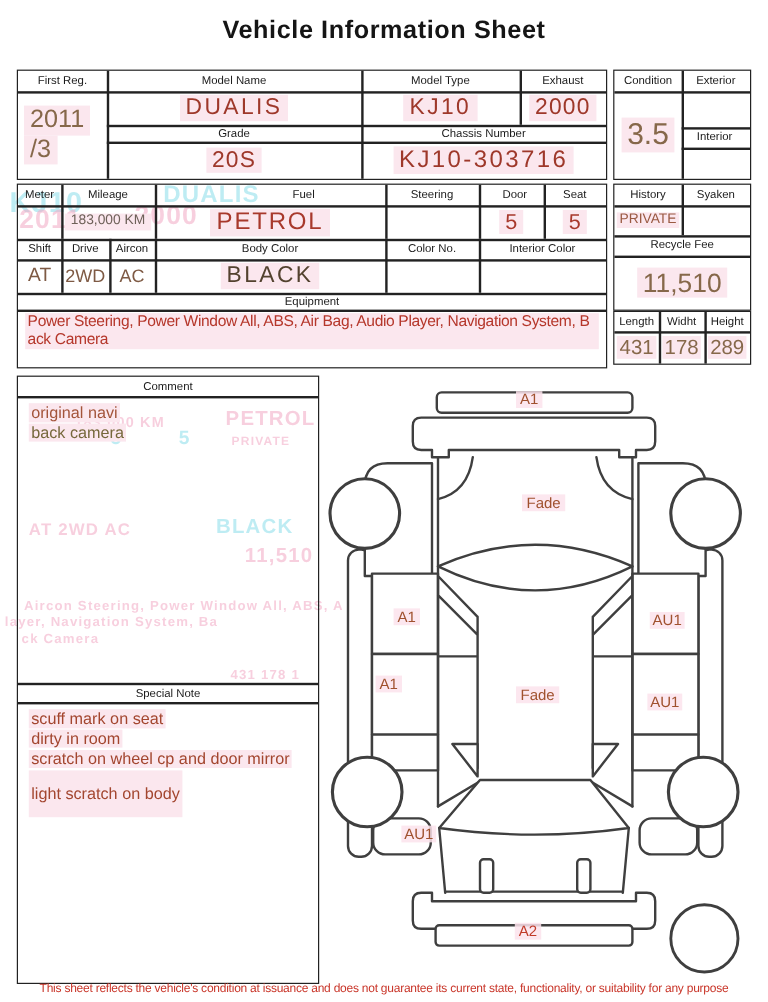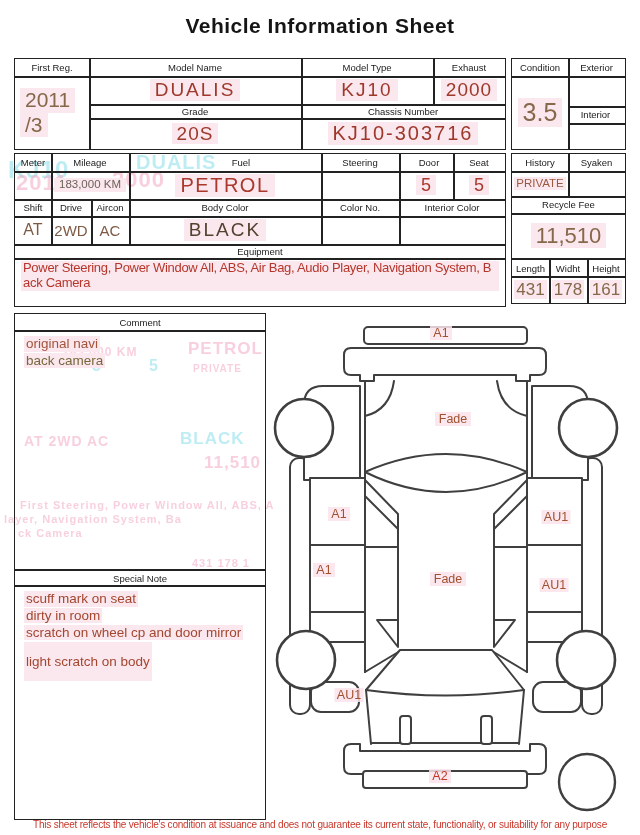--- a/index.html
+++ b/index.html
@@ -52,21 +52,21 @@
       <div class="ghost pink" style="left: 16px; top: 170px; font-size: 22px;">2011</div>
       <div class="ghost pink" style="left: 112px; top: 167px; font-size: 22px;">2000</div>
       <div class="ghost pink" style="left: 62px; top: 345px; font-size: 12px;">183,000 KM</div>
       <div class="ghost pink" style="left: 188px; top: 339px; font-size: 17px;">PETROL</div>
       <div class="ghost cyan" style="left: 92px; top: 357px; font-size: 16px;">5</div>
       <div class="ghost cyan" style="left: 149px; top: 357px; font-size: 16px;">5</div>
       <div class="ghost pink" style="left: 193px; top: 363px; font-size: 10px;">PRIVATE</div>
       <div class="ghost pink" style="left: 24px; top: 433px; font-size: 14px;">AT   2WD   AC</div>
       <div class="ghost cyan" style="left: 180px; top: 429px; font-size: 17px;">BLACK</div>
       <div class="ghost pink" style="left: 204px; top: 453px; font-size: 17px;">11,510</div>
-      <div class="ghost pink" style="left: 20px; top: 499px; font-size: 11px;">First Steering, Power Window  All, ABS, A</div>
+      <div class="ghost pink" style="left: 20px; top: 499px; font-size: 11px;">Aircon Steering, Power Window  All, ABS, A</div>
       <div class="ghost pink" style="left: 4px; top: 513px; font-size: 11px;">layer, Navigation System, Ba</div>
       <div class="ghost pink" style="left: 18px; top: 527px; font-size: 11px;">ck Camera</div>
       <div class="ghost pink" style="left: 192px; top: 557px; font-size: 11px;">431   178   1</div>
     </div>
 
   <div class="box" style="left:14px;top:58px;width:490px;height:90px;">
     <div class="vline" style="left:74px;top:0;height:90px;"></div>
     <div class="vline" style="left:286px;top:0;height:90px;"></div>
     <div class="vline" style="left:418px;top:0;height:45px;"></div>
     <div class="hline" style="left:0;top:17px;width:490px;"></div>
@@ -131,21 +131,21 @@
     <div class="vline" style="left:438px;top:0;height:45px;"></div>
 
     <div class="vline" style="left:36px;top:45px;height:45px;"></div>
     <div class="vline" style="left:76px;top:45px;height:45px;"></div>
     <div class="vline" style="left:114px;top:45px;height:45px;"></div>
     <div class="vline" style="left:306px;top:45px;height:45px;"></div>
     <div class="vline" style="left:384px;top:45px;height:45px;"></div>
 
     <div class="cell hd" style="left:0;top:0;width:36px;height:17px;">Meter</div>
     <div class="cell hd" style="left:36px;top:0;width:78px;height:17px;">Mileage</div>
-    <div class="cell hd" style="left:114px;top:0;width:224px;height:17px;">Fuel</div>
+    <div class="cell hd" style="left:126px;top:0;width:224px;height:17px;">Fuel</div>
     <div class="cell hd" style="left:306px;top:0;width:78px;height:17px;">Steering</div>
     <div class="cell hd" style="left:384px;top:0;width:60px;height:17px;">Door</div>
     <div class="cell hd" style="left:438px;top:0;width:52px;height:17px;">Seat</div>
 
     <div class="cell" style="left:0;top:17px;width:36px;height:28px;"></div>
     <div class="cell v-gray" style="left:36px;top:17px;width:78px;height:28px;font-size:11.5px;">
         <span class="hl">183,000 KM</span>
       </div>
     <div class="cell v-red2" style="left:114px;top:17px;width:192px;height:28px;font-size:20px;letter-spacing:1.5px;">
         <span class="hl">PETROL</span>
@@ -202,21 +202,21 @@
     <div class="cell hd" style="left:0;top:0;width:37px;height:16px;">Length</div>
     <div class="cell hd" style="left:37px;top:0;width:38px;height:16px;">Widht</div>
     <div class="cell hd" style="left:75px;top:0;width:38px;height:16px;">Height</div>
     <div class="cell v-sepia" style="left:0;top:16px;width:37px;height:27px;font-size:17px;">
         <span class="hl" style="padding:0 2px;">431</span>
       </div>
     <div class="cell v-sepia" style="left:37px;top:16px;width:38px;height:27px;font-size:17px;">
         <span class="hl" style="padding:0 2px;">178</span>
       </div>
     <div class="cell v-sepia" style="left:75px;top:16px;width:38px;height:27px;font-size:17px;">
-        <span class="hl" style="padding:0 2px;">161</span>
+        <span class="hl" style="padding:0 2px;">289</span>
       </div>
   </div>
 
   <div class="box" style="left:14px;top:313px;width:250px;height:505px;">
     <div class="hline" style="left:0;top:16px;width:250px;"></div>
     <div class="hline" style="left:0;top:255px;width:250px;"></div>
     <div class="hline" style="left:0;top:271px;width:250px;"></div>
     <div class="cell hd" style="left:0;top:0;width:250px;height:16px;">Comment</div>
     <div style="position:absolute;left:9px;top:22px;">
       <div class="freeline comment-c1"><span class="hl" style="padding:0 2px;">original navi</span></div>

